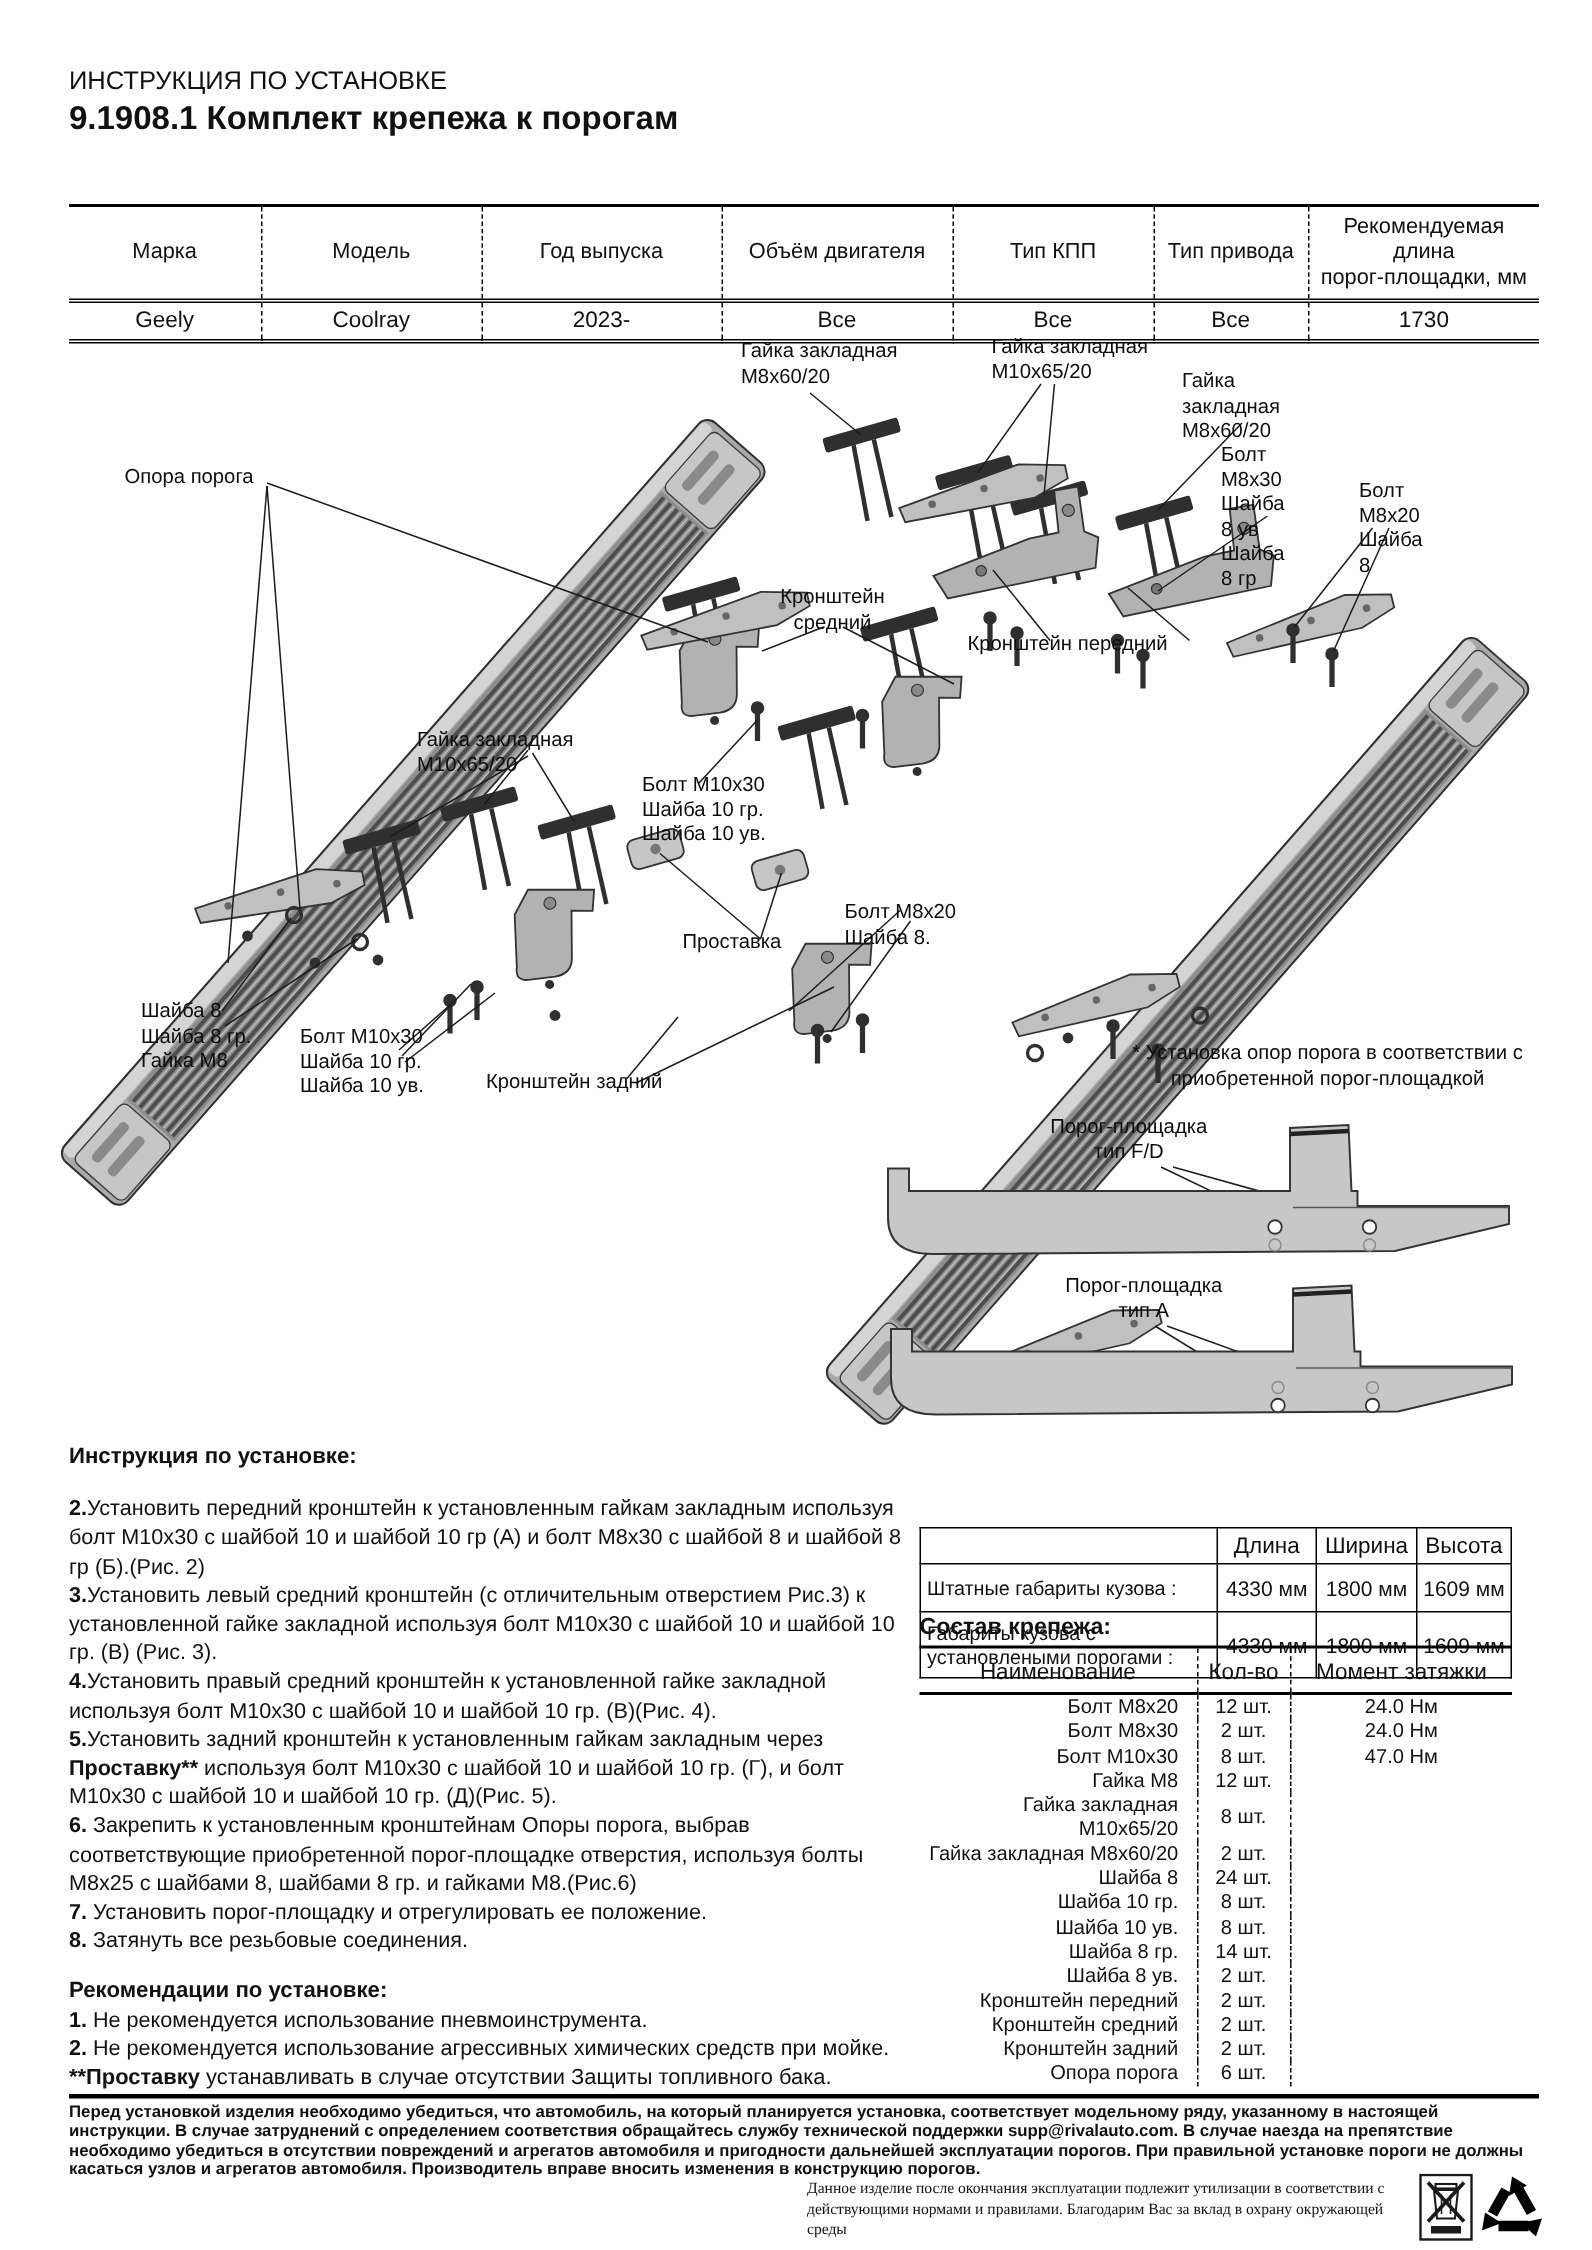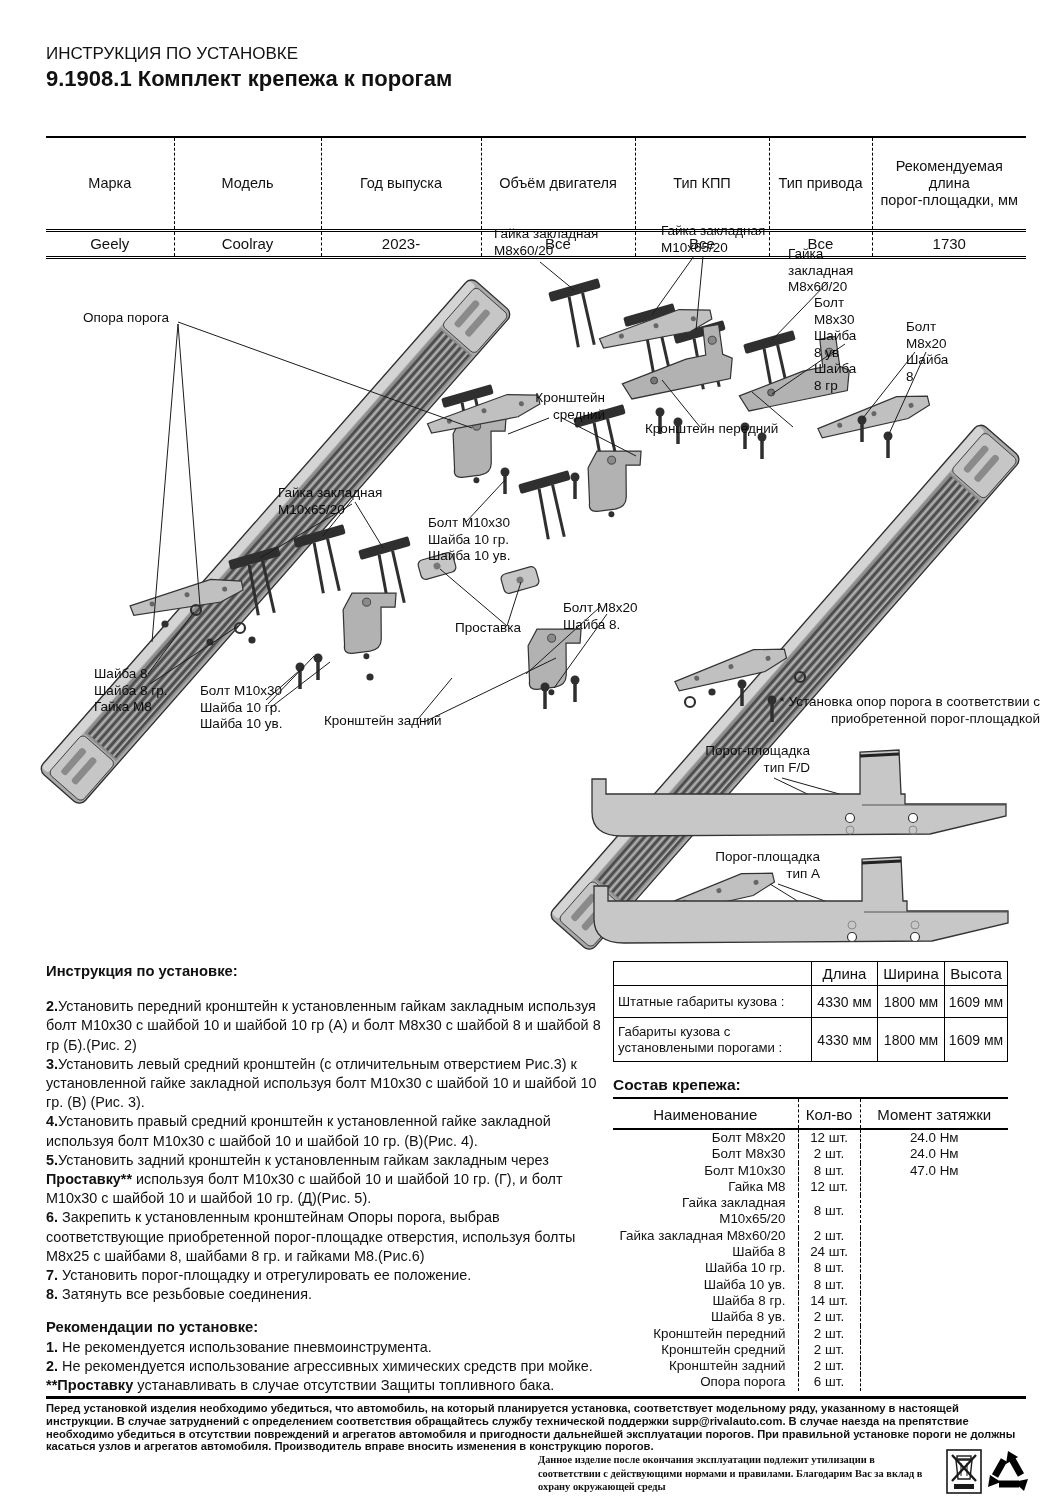--- a/index.html
+++ b/index.html
@@ -4,28 +4,28 @@
 <style>
   html,body{margin:0;padding:0;background:#fff;}
   body{width:1061px;height:1500px;position:relative;font-family:"Liberation Sans",sans-serif;color:#111;}
   .abs{position:absolute;}
   
   .title1{font-size:17px;}
   .title2{font-size:22px;font-weight:bold;margin-top:2px;}
   
   table.vt{border-collapse:collapse;width:980px;table-layout:fixed;
            border-top:2.5px solid #000;border-bottom:3px double #000;}
-  table.vt th{font-weight:normal;font-size:14.5px;padding:20px 2px;border-bottom:3px double #000;
+  table.vt th{font-weight:normal;font-size:14.5px;padding:5px 2px;border-bottom:3px double #000;
               white-space:pre-line;line-height:17px;}
   table.vt td{font-size:15px;text-align:center;padding:1px 2px;line-height:22px;}
   table.vt th+th, table.vt td+td{border-left:1px dashed #000;}
   
   .diagram{left:0;top:222px;width:854px;height:742px;}
   .dlabel{position:absolute;font-size:13.5px;line-height:16.5px;white-space:pre-line;color:#0d0d0d;}
-  .dlabel.ctr{text-align:right;}
+  .dlabel.ctr{text-align:center;}
   .leader{stroke:#1c1c1c;stroke-width:1;}
   
   .instr{left:46px;top:962px;width:570px;font-size:14.4px;line-height:19.2px;}
   .instr h3{font-size:14.8px;margin:0 0 16px 0;}
   .instr p{margin:0;}
   .stepnum{font-weight:bold;}
   .recs h3{margin:14px 0 0 0;}
   .notechunk{margin-top:16px;font-size:14.6px;}
   
   table.dt{border-collapse:collapse;width:394px;table-layout:fixed;}
@@ -38,21 +38,21 @@
   table.hw{border-collapse:collapse;width:395px;table-layout:fixed;}
   table.hw th{font-weight:normal;font-size:15px;padding:7px 0 5px 0;border-bottom:2px solid #000;}
   table.hw td{font-size:13.4px;height:16.3px;padding:0;line-height:16.3px;}
   table.hw .name{text-align:right;padding-right:12px;}
   table.hw .qty{text-align:center;border-left:1px dashed #000;border-right:1px dashed #000;}
   table.hw .trq{text-align:center;}
   
   .footerbox{left:46px;top:1396px;width:980px;border-top:3px solid #000;}
   .footerbox .para{font-weight:bold;font-size:11.2px;line-height:12.8px;margin-top:3px;}
   .disposal{left:538px;top:1453px;width:402px;font-family:"Liberation Serif",serif;
-            font-size:10.4px;line-height:13.5px;font-weight:bold;}
+            font-size:10.4px;line-height:13.5px;}
 </style>
 </head>
 <body>
 
 <div class="abs" style="left:46px;top:44px;">
   <div class="title1">ИНСТРУКЦИЯ ПО УСТАНОВКЕ</div>
   <div class="title2">9.1908.1 Комплект крепежа к порогам</div>
 </div>
 
 <div class="abs" style="left:46px;top:136px;">
@@ -332,21 +332,21 @@
 
   <div class="recs">
     <h3>Рекомендации по установке:</h3>
     <p><span class="stepnum">1.</span><span> Не рекомендуется использование пневмоинструмента.</span></p>
     <p><span class="stepnum">2.</span><span> Не рекомендуется использование агрессивных химических средств при мойке.</span></p>
   </div>
 
   <p class="notechunk"><b>**Проставку</b><span> устанавливать в случае отсутствии Защиты топливного бака.</span></p>
 </div>
 
-<div class="abs" style="left:613px;top:961px;">
+<div class="abs" style="left:613px;top:1018px;">
   <table class="dt">
     <colgroup>
         <col style="width:198px">
         <col style="width:66px">
         <col style="width:67px">
         <col style="width:63px">
       </colgroup>
     <tbody>
         <tr>
       <th></th>

